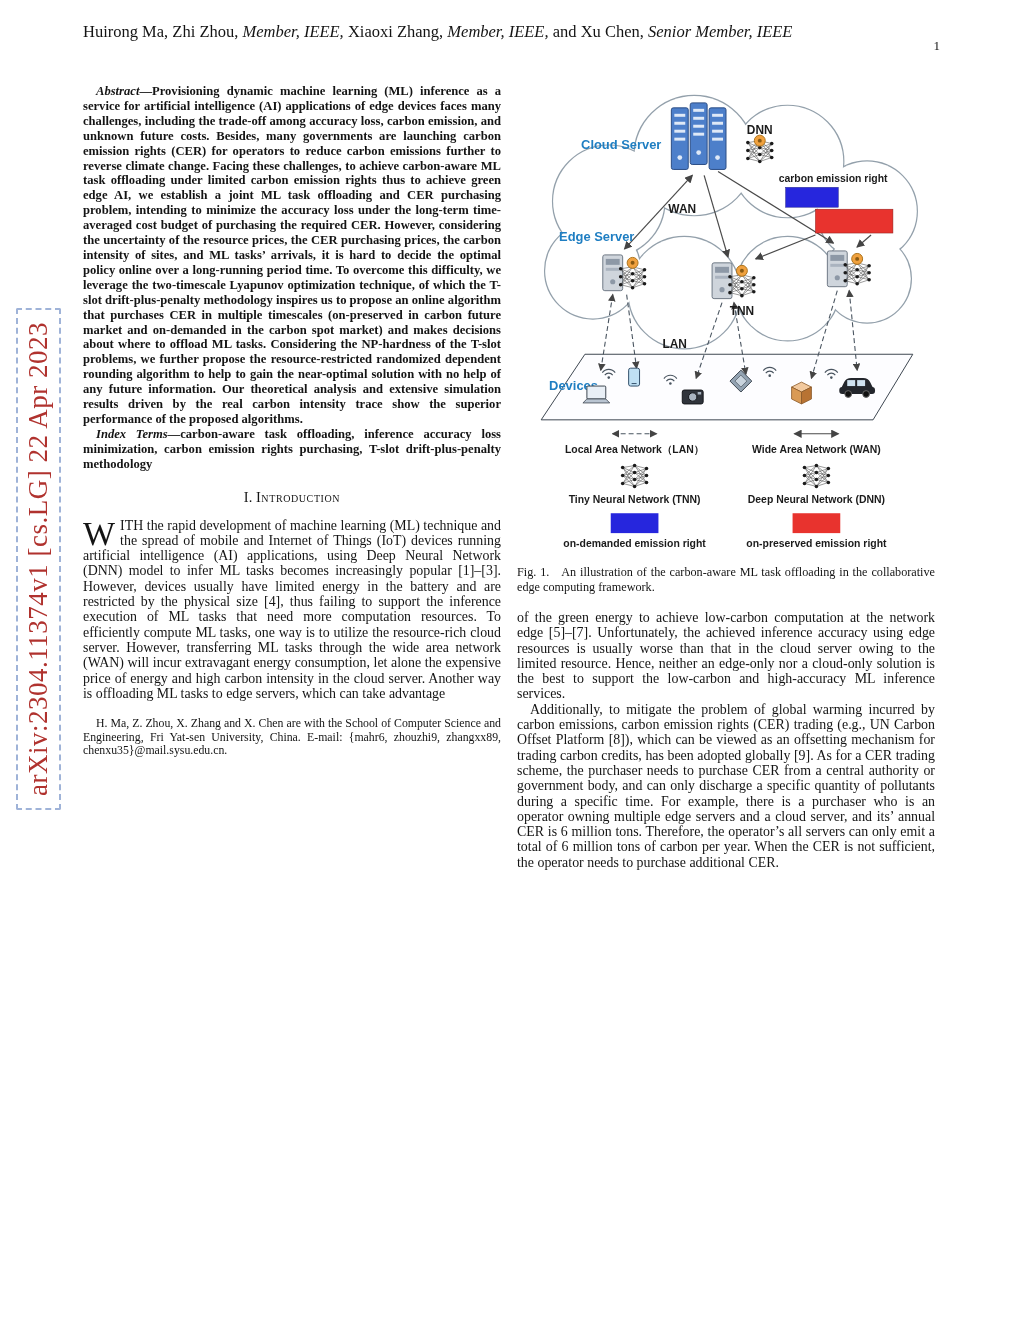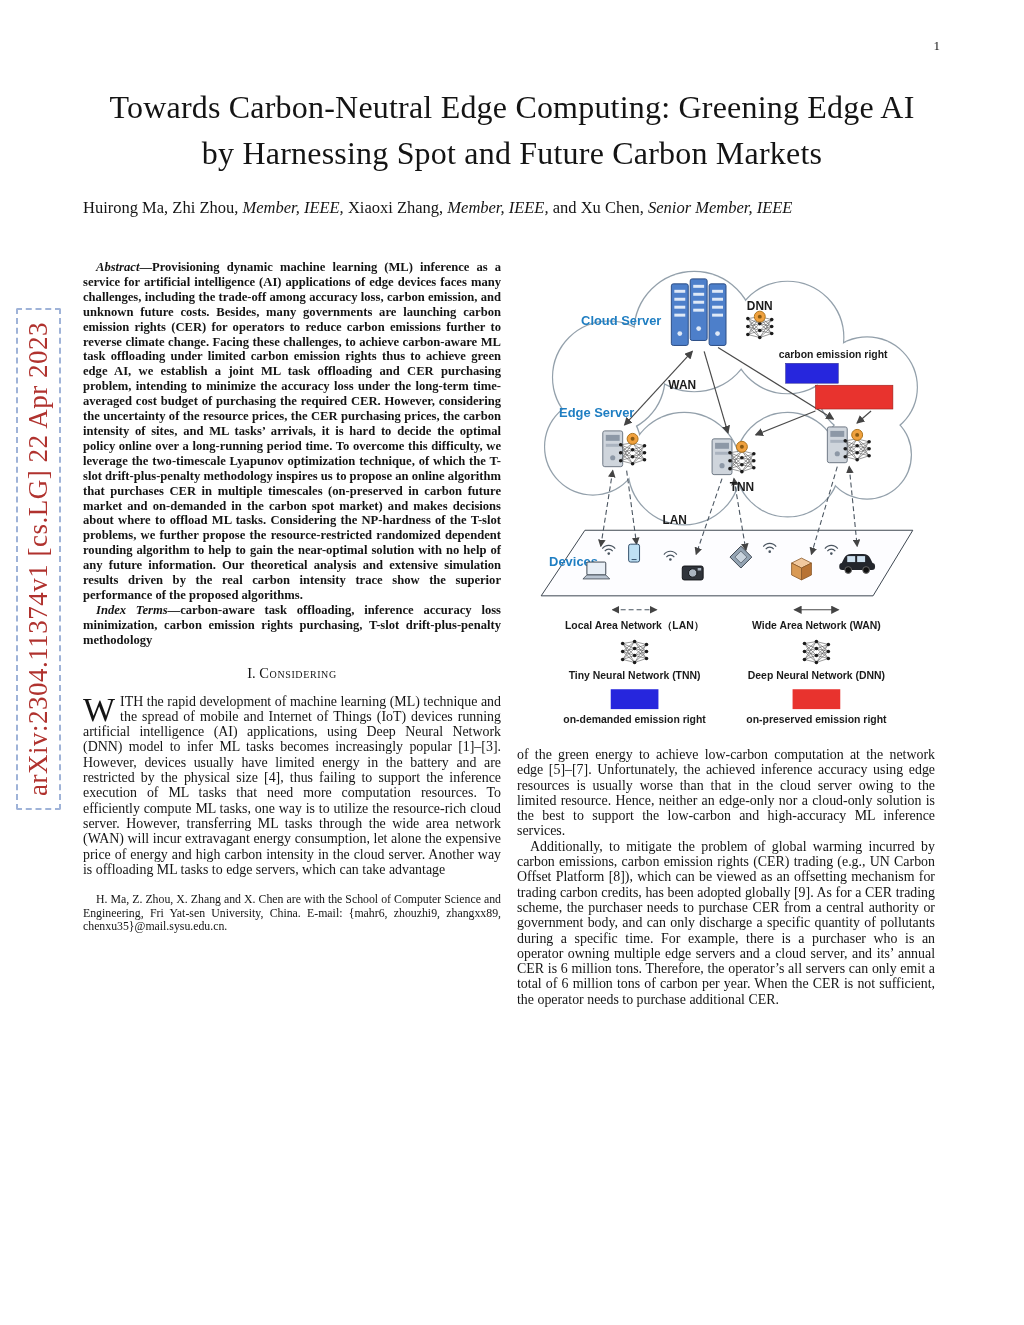--- a/index.html
+++ b/index.html
@@ -38,32 +38,31 @@
 <div class="page">
 
   <div class="page-number">1</div>
 
   <div class="arxiv">
     <span class="arxiv-text">arXiv:2304.11374v1  [cs.LG]  22 Apr 2023</span>
   </div>
 
   <div class="content">
 
-    <h1 class="title">Towards Carbon-Neutral Edge Computing: Greening Edge AI by Harnessing Spot and Future Carbon Markets</h1>
 
     <div class="authors"><span>Huirong Ma, Zhi Zhou, </span><i>Member, IEEE,</i><span> Xiaoxi Zhang, </span><i>Member, IEEE,</i><span> and Xu Chen, </span><i>Senior Member, IEEE</i></div>
 
     <div class="columns">
 
       <div class="col">
         <p class="abstract"><span class="lead">Abstract</span><span>—Provisioning dynamic machine learning (ML) inference as a service for artificial intelligence (AI) applications of edge devices faces many challenges, including the trade-off among accuracy loss, carbon emission, and unknown future costs. Besides, many governments are launching carbon emission rights (CER) for operators to reduce carbon emissions further to reverse climate change. Facing these challenges, to achieve carbon-aware ML task offloading under limited carbon emission rights thus to achieve green edge AI, we establish a joint ML task offloading and CER purchasing problem, intending to minimize the accuracy loss under the long-term time-averaged cost budget of purchasing the required CER. However, considering the uncertainty of the resource prices, the CER purchasing prices, the carbon intensity of sites, and ML tasks’ arrivals, it is hard to decide the optimal policy online over a long-running period time. To overcome this difficulty, we leverage the two-timescale Lyapunov optimization technique, of which the T-slot drift-plus-penalty methodology inspires us to propose an online algorithm that purchases CER in multiple timescales (on-preserved in carbon future market and on-demanded in the carbon spot market) and makes decisions about where to offload ML tasks. Considering the NP-hardness of the T-slot problems, we further propose the resource-restricted randomized dependent rounding algorithm to help to gain the near-optimal solution with no help of any future information. Our theoretical analysis and extensive simulation results driven by the real carbon intensity trace show the superior performance of the proposed algorithms.</span></p>
 
         <p class="abstract index"><span class="lead">Index Terms</span><span>—carbon-aware task offloading, inference accuracy loss minimization, carbon emission rights purchasing, T-slot drift-plus-penalty methodology</span></p>
 
-        <h2 class="section-heading"><span>I.</span> <span class="sc">Considering</span></h2>
+        <h2 class="section-heading"><span>I.</span> <span class="sc">Introduction</span></h2>
 
         <p class="body-text"><span class="dropcap">W</span><span>ITH the rapid development of machine learning (ML) technique and the spread of mobile and Internet of Things (IoT) devices running artificial intelligence (AI) applications, using Deep Neural Network (DNN) model to infer ML tasks becomes increasingly popular [1]–[3]. However, devices usually have limited energy in the battery and are restricted by the physical size [4], thus failing to support the inference execution of ML tasks that need more computation resources. To efficiently compute ML tasks, one way is to utilize the resource-rich cloud server. However, transferring ML tasks through the wide area network (WAN) will incur extravagant energy consumption, let alone the expensive price of energy and high carbon intensity in the cloud server. Another way is offloading ML tasks to edge servers, which can take advantage</span></p>
 
         <p class="footnote">H. Ma, Z. Zhou, X. Zhang and X. Chen are with the School of Computer Science and Engineering, Fri Yat-sen University, China. E-mail: {mahr6, zhouzhi9, zhangxx89, chenxu35}@mail.sysu.edu.cn.</p>
       </div>
 
       <div class="col">
         <figure class="fig">
           <svg width="418" height="467" viewBox="0 0 420 470" xmlns="http://www.w3.org/2000/svg">
             <defs>
@@ -261,20 +260,21 @@
               <text x="118" y="422" text-anchor="middle" class="fleg">Tiny Neural Network (TNN)</text>
               <use href="#nn" x="285" y="382"></use>
               <text x="301" y="422" text-anchor="middle" class="fleg">Deep Neural Network (DNN)</text>
 
               <rect x="94" y="432" width="48" height="20" fill="#2626dd"></rect>
               <text x="118" y="466" text-anchor="middle" class="fleg">on-demanded emission right</text>
               <rect x="277" y="432" width="48" height="20" fill="#e8332e"></rect>
               <text x="301" y="466" text-anchor="middle" class="fleg">on-preserved emission right</text>
             </g>
           </svg>
+          <figcaption class="caption"><span class="cap-lead">Fig. 1.</span><span>An illustration of the carbon-aware ML task offloading in the collaborative edge computing framework.</span></figcaption>
         </figure>
 
         <p class="body-text">of the green energy to achieve low-carbon computation at the network edge [5]–[7]. Unfortunately, the achieved inference accuracy using edge resources is usually worse than that in the cloud server owing to the limited resource. Hence, neither an edge-only nor a cloud-only solution is the best to support the low-carbon and high-accuracy ML inference services.</p>
         <p class="body-text indent">Additionally, to mitigate the problem of global warming incurred by carbon emissions, carbon emission rights (CER) trading (e.g., UN Carbon Offset Platform [8]), which can be viewed as an offsetting mechanism for trading carbon credits, has been adopted globally [9]. As for a CER trading scheme, the purchaser needs to purchase CER from a central authority or government body, and can only discharge a specific quantity of pollutants during a specific time. For example, there is a purchaser who is an operator owning multiple edge servers and a cloud server, and its’ annual CER is 6 million tons. Therefore, the operator’s all servers can only emit a total of 6 million tons of carbon per year. When the CER is not sufficient, the operator needs to purchase additional CER.</p>
       </div>
 
     </div>
   </div>
 </div>
 

